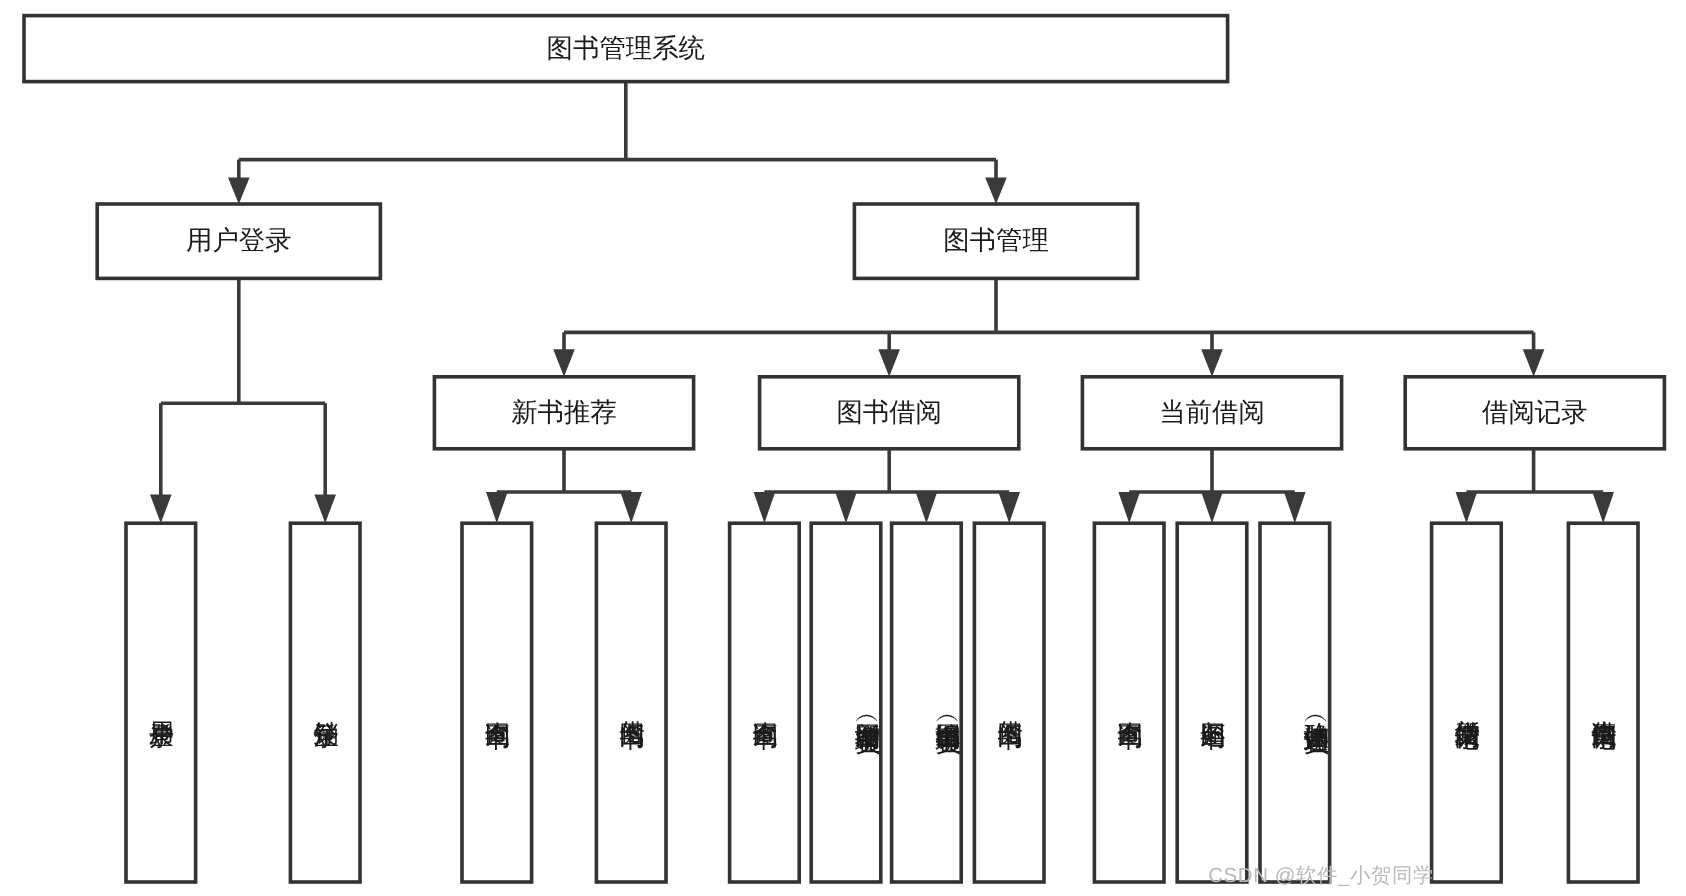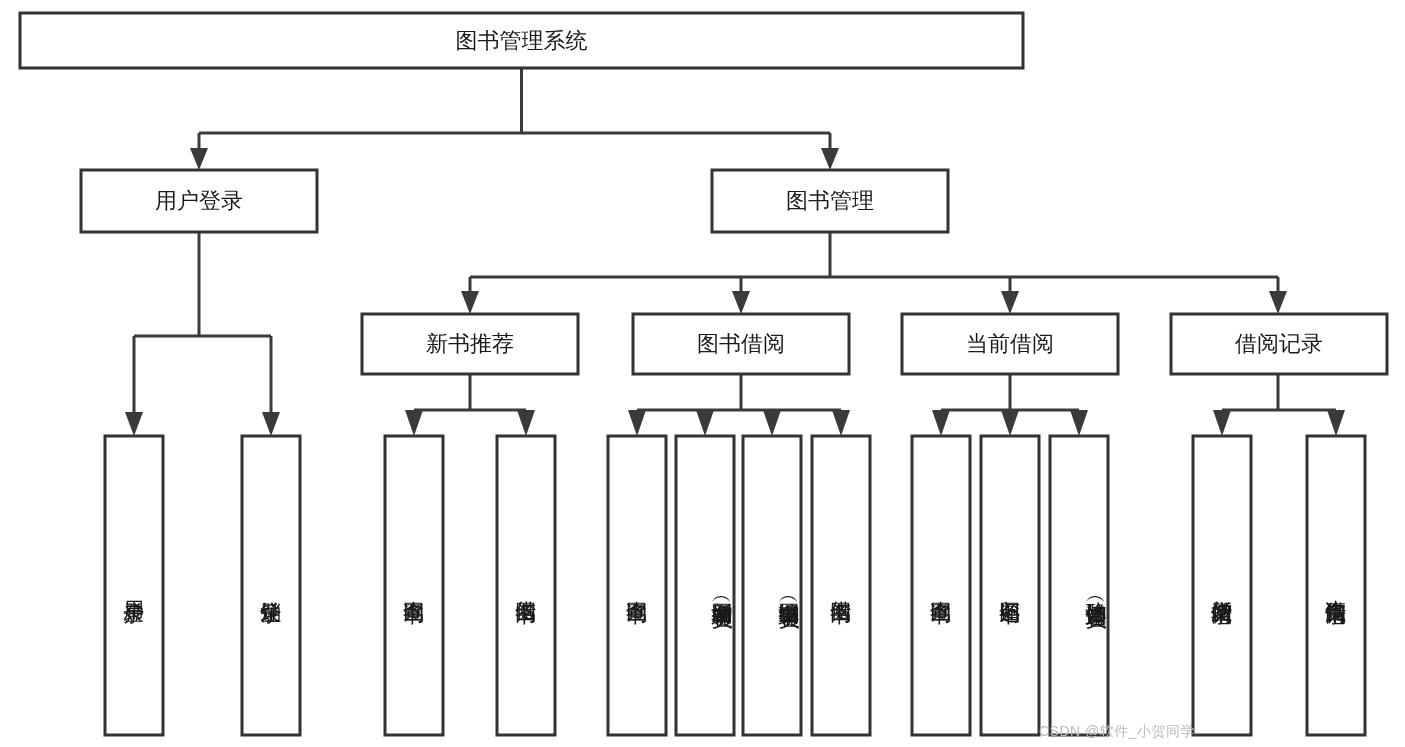--- a/index.html
+++ b/index.html
@@ -66,21 +66,21 @@
     pointer-events: none;
   }
   .vlabel.center {
     align-items: center;
   }
   #watermark {
     position: absolute;
     right: 8px;
     bottom: 6px;
     font-family: "Liberation Sans", "DejaVu Sans", sans-serif;
-    font-size: 14px;
+    font-size: 17px;
     color: #b9b9b9;
     letter-spacing: 0.5px;
     white-space: nowrap;
   }
 </style>
 </head>
 <body>
 
 <div id="diagram-root">
 

